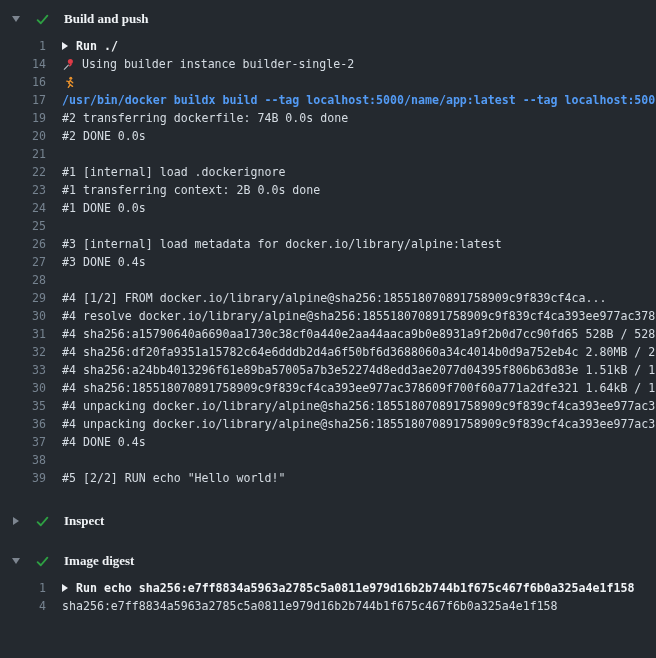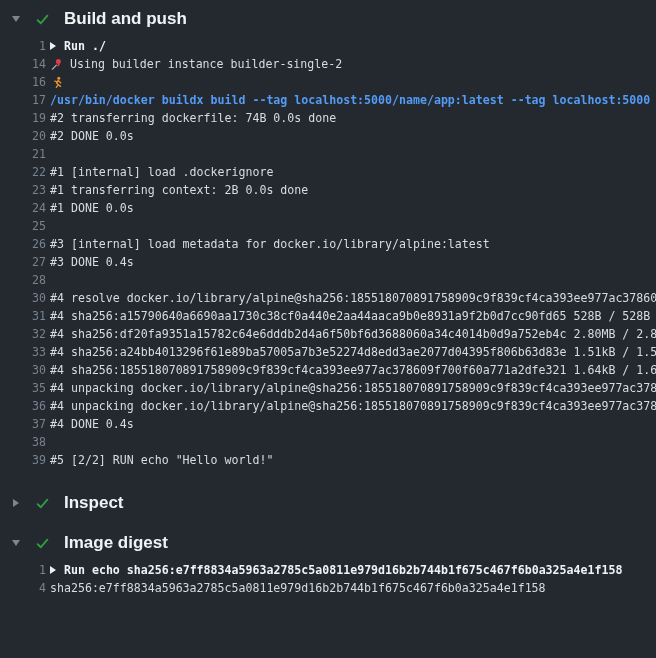--- a/index.html
+++ b/index.html
@@ -16,27 +16,27 @@
   }
   .section-header{display:flex;align-items:center;height:28px;cursor:pointer;}
   .section{margin-top:16px;}
   .section:first-child{margin-top:0;}
   .section.collapsed + .section{margin-top:12px;}
   .caret-box{width:12px;margin-left:10px;display:flex;justify-content:center;align-items:center;flex:none;}
   .tri-down{width:0;height:0;border-left:4.5px solid transparent;border-right:4.5px solid transparent;border-top:6px solid var(--caret);}
   .tri-right{width:0;height:0;border-top:4.5px solid transparent;border-bottom:4.5px solid transparent;border-left:6px solid var(--caret);}
   .check-box{margin-left:12px;width:16px;height:16px;flex:none;display:flex;align-items:center;justify-content:center;}
   .section-title{
-    margin-left:14px;font-family:Liberation Sans, sans-serif;
-    font-size:17px;font-weight:bold;color:var(--bold);white-space:pre;
+    margin-left:14px;font-family:Liberation Serif, serif;
+    font-size:13px;font-weight:bold;color:var(--bold);white-space:pre;
   }
   .section-body{padding:4px 0;}
   .line{display:flex;height:18px;line-height:18px;white-space:pre;}
   .line-num{width:46px;flex:none;text-align:right;color:var(--num);user-select:none;}
-  .line-content{margin-left:4px;flex:1;overflow:hidden;display:flex;align-items:center;white-space:pre;}
+  .line-content{margin-left:16px;flex:1;overflow:hidden;display:flex;align-items:center;white-space:pre;}
   .line.command .line-text{color:var(--blue);font-weight:bold;}
   .line.run .line-text{color:var(--bold);font-weight:bold;}
   .run-arrow{
     display:inline-block;width:0;height:0;flex:none;
     border-top:4px solid transparent;border-bottom:4px solid transparent;
     border-left:6.5px solid var(--arrow);margin-right:8px;
   }
   .inline-icon{display:inline-flex;width:13px;height:13px;flex:none;margin-right:7px;align-items:center;}
   .inline-icon svg{display:block;}
 </style>
@@ -76,20 +76,21 @@
         <div class="line plain"><span class="line-num">19</span><span class="line-content"><span class="line-text">#2 transferring dockerfile: 74B 0.0s done</span></span></div>
         <div class="line plain"><span class="line-num">20</span><span class="line-content"><span class="line-text">#2 DONE 0.0s</span></span></div>
         <div class="line blank"><span class="line-num">21</span><span class="line-content"><span class="line-text"></span></span></div>
         <div class="line plain"><span class="line-num">22</span><span class="line-content"><span class="line-text">#1 [internal] load .dockerignore</span></span></div>
         <div class="line plain"><span class="line-num">23</span><span class="line-content"><span class="line-text">#1 transferring context: 2B 0.0s done</span></span></div>
         <div class="line plain"><span class="line-num">24</span><span class="line-content"><span class="line-text">#1 DONE 0.0s</span></span></div>
         <div class="line blank"><span class="line-num">25</span><span class="line-content"><span class="line-text"></span></span></div>
         <div class="line plain"><span class="line-num">26</span><span class="line-content"><span class="line-text">#3 [internal] load metadata for docker.io/library/alpine:latest</span></span></div>
         <div class="line plain"><span class="line-num">27</span><span class="line-content"><span class="line-text">#3 DONE 0.4s</span></span></div>
         <div class="line blank"><span class="line-num">28</span><span class="line-content"><span class="line-text"></span></span></div>
+        <div class="line plain"><span class="line-num">29</span><span class="line-content"><span class="line-text">#4 [1/2] FROM docker.io/library/alpine@sha256:185518070891758909c9f839cf4ca...</span></span></div>
         <div class="line plain"><span class="line-num">30</span><span class="line-content"><span class="line-text">#4 resolve docker.io/library/alpine@sha256:185518070891758909c9f839cf4ca393ee977ac37860</span></span></div>
         <div class="line plain"><span class="line-num">31</span><span class="line-content"><span class="line-text">#4 sha256:a15790640a6690aa1730c38cf0a440e2aa44aaca9b0e8931a9f2b0d7cc90fd65 528B / 528B</span></span></div>
         <div class="line plain"><span class="line-num">32</span><span class="line-content"><span class="line-text">#4 sha256:df20fa9351a15782c64e6dddb2d4a6f50bf6d3688060a34c4014b0d9a752eb4c 2.80MB / 2.80MB</span></span></div>
         <div class="line plain"><span class="line-num">33</span><span class="line-content"><span class="line-text">#4 sha256:a24bb4013296f61e89ba57005a7b3e52274d8edd3ae2077d04395f806b63d83e 1.51kB / 1.51kB</span></span></div>
         <div class="line plain"><span class="line-num">30</span><span class="line-content"><span class="line-text">#4 sha256:185518070891758909c9f839cf4ca393ee977ac378609f700f60a771a2dfe321 1.64kB / 1.64kB</span></span></div>
         <div class="line plain"><span class="line-num">35</span><span class="line-content"><span class="line-text">#4 unpacking docker.io/library/alpine@sha256:185518070891758909c9f839cf4ca393ee977ac378</span></span></div>
         <div class="line plain"><span class="line-num">36</span><span class="line-content"><span class="line-text">#4 unpacking docker.io/library/alpine@sha256:185518070891758909c9f839cf4ca393ee977ac378</span></span></div>
         <div class="line plain"><span class="line-num">37</span><span class="line-content"><span class="line-text">#4 DONE 0.4s</span></span></div>
         <div class="line blank"><span class="line-num">38</span><span class="line-content"><span class="line-text"></span></span></div>
         <div class="line plain"><span class="line-num">39</span><span class="line-content"><span class="line-text">#5 [2/2] RUN echo "Hello world!"</span></span></div>

